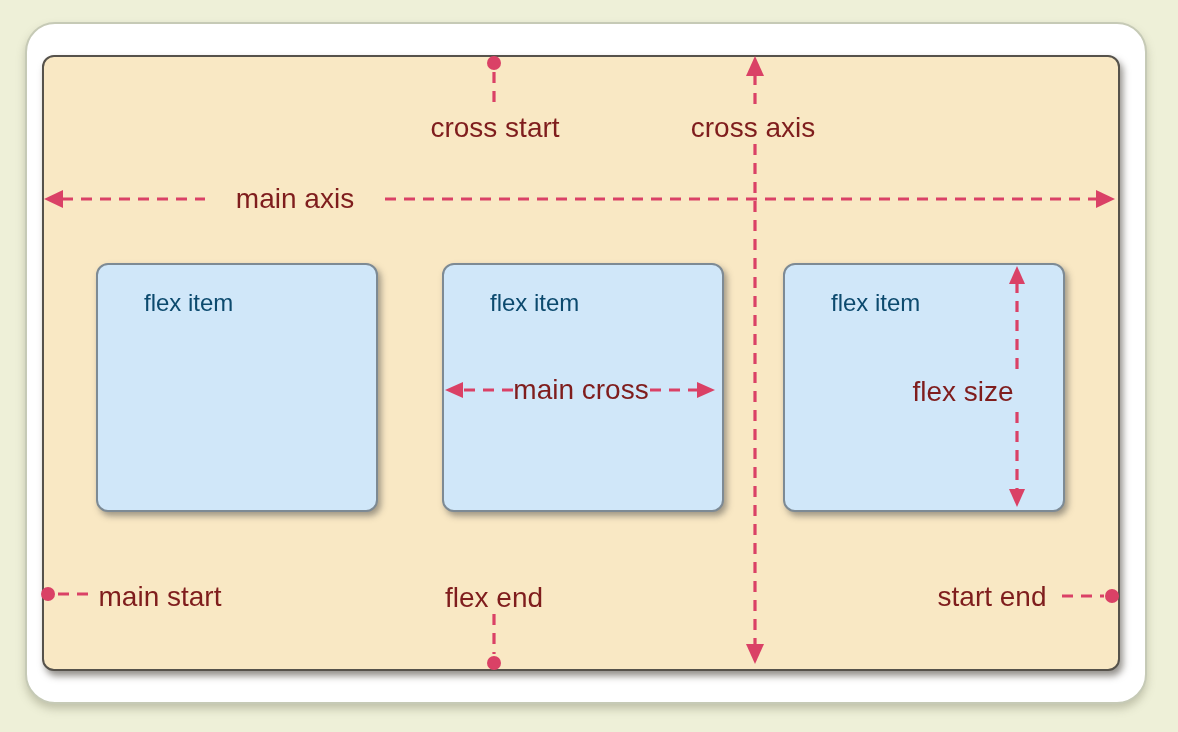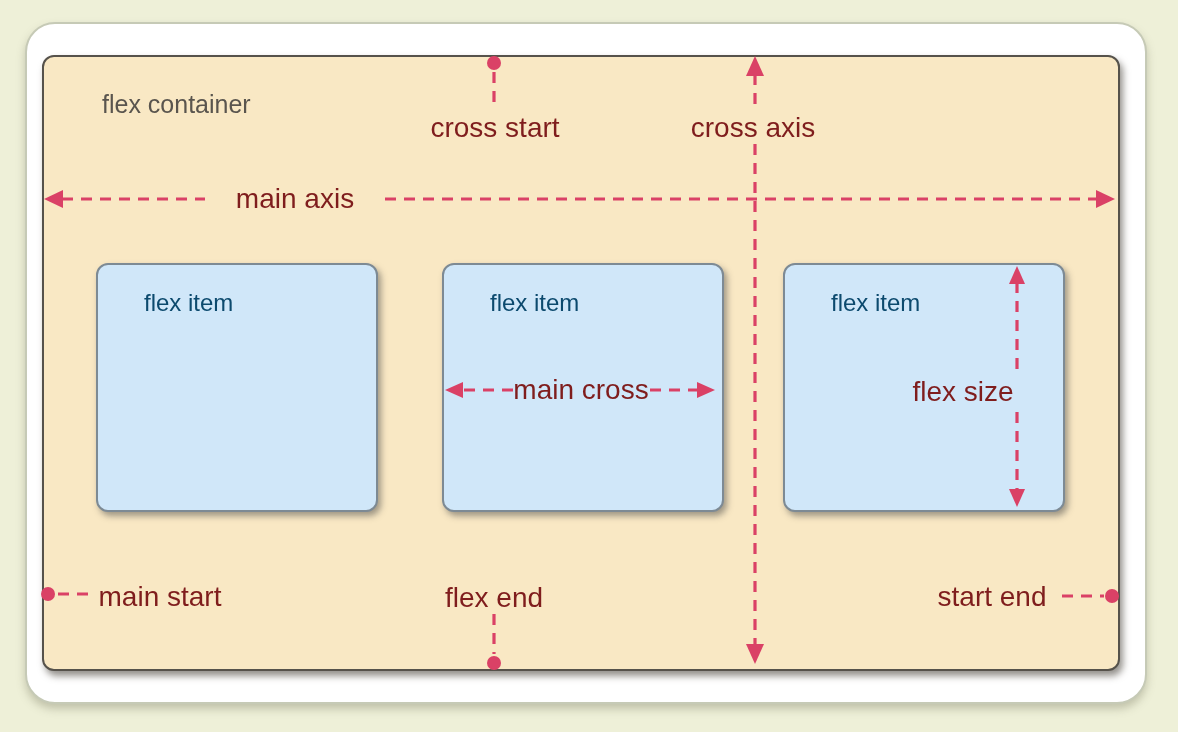--- a/index.html
+++ b/index.html
@@ -72,21 +72,20 @@
   }
 </style>
 </head>
 <body>
 
 <div class="stage">
 
   <div class="frame"></div>
 
   <div class="container">
-    <div class="container-label">flex container</div>
 
     <div class="item item1">
       <span class="item-label">flex item</span>
     </div>
     <div class="item item2">
       <span class="item-label">flex item</span>
     </div>
     <div class="item item3">
       <span class="item-label">flex item</span>
     </div>

